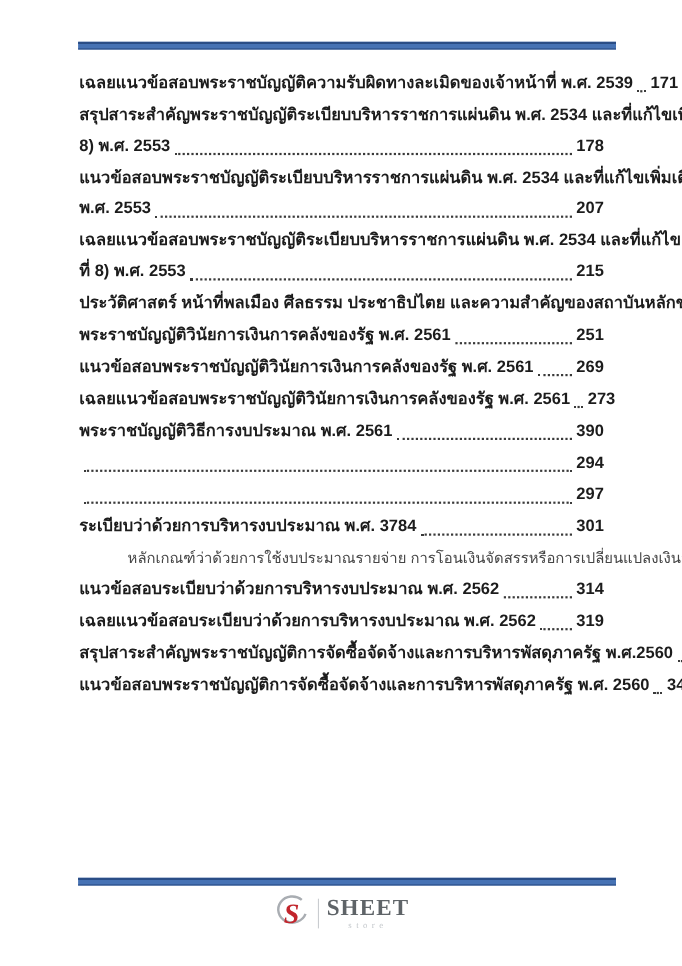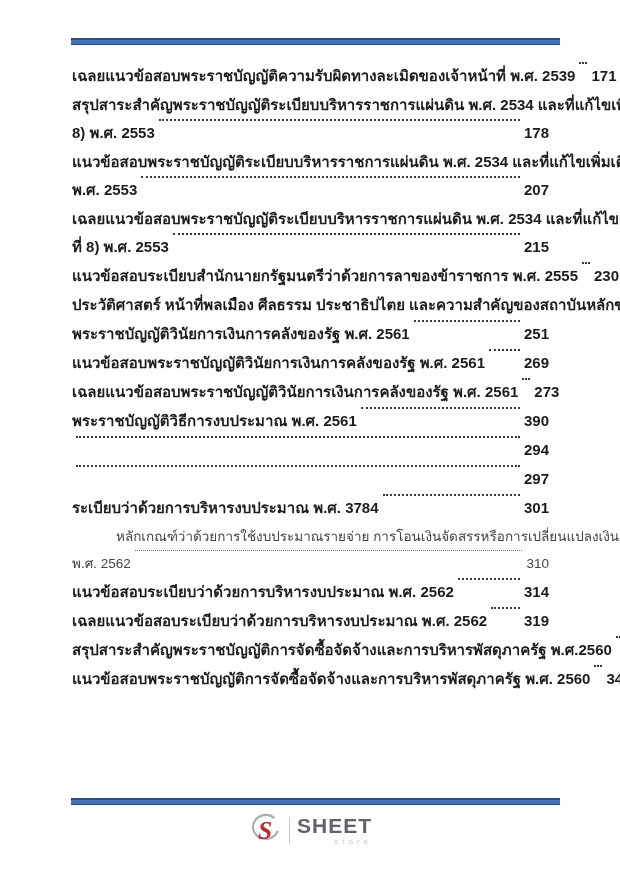--- a/index.html
+++ b/index.html
@@ -8,38 +8,38 @@
     font-family:"Liberation Sans","DejaVu Sans",sans-serif;color:#1c1c1c;
   }
   .rule{
     position:absolute;left:71px;width:489px;height:4px;
     background:#4672b4;border-top:2px solid #2a4d86;border-bottom:1px solid #2a4d86;
   }
   #rule-top{top:38px;}
   #rule-bottom{top:798px;}
   #toc{position:absolute;left:72px;top:62px;width:477px;}
   .entry{font-weight:bold;font-size:15px;line-height:28px;margin-bottom:1px;}
-  .row{display:flex;align-items:flex-start;}
+  .row{display:flex;align-items:flex-end;}
   .t{white-space:nowrap;}
   .leader{
     flex:1;min-width:8px;border-bottom:2px dotted #3a3a3a;
     margin:0 4px 6px 4px;height:0;
   }
   .pg{white-space:nowrap;}
   .l1{white-space:nowrap;}
   .entry.sub{font-weight:normal;color:#454545;font-size:13.5px;line-height:27px;}
   .entry.sub .l1{margin-left:44px;}
   .entry.sub .leader{border-bottom:1px dotted #7a7a7a;margin-bottom:6px;}
   #logo{
     position:absolute;top:810px;left:0;right:0;height:40px;
     display:flex;justify-content:center;align-items:center;gap:7px;
   }
   .s-mark{width:34px;height:34px;display:block;}
   .logo-divider{width:1px;height:27px;background:#c9ccd0;}
-  .logo-texts{display:flex;flex-direction:column;align-items:flex-end;}
+  .logo-texts{display:flex;flex-direction:column;align-items:center;font-family:Liberation Serif, serif;}
   .sheet-text{color:#5f6468;font-weight:bold;font-size:21px;letter-spacing:1px;line-height:1;}
   .store-text{color:#c3c7cb;font-size:8px;letter-spacing:4px;margin-top:2px;line-height:1;}
 </style>
 </head>
 <body>
 
 <div class="rule" id="rule-top"></div>
 
 <div id="toc">
     <div class="entry">
@@ -64,27 +64,20 @@
         <span class="leader"></span>
         <span class="pg">207</span>
       </div>
     </div>
     <div class="entry">
       <div class="l1">เฉลยแนวข้อสอบพระราชบัญญัติระเบียบบริหารราชการแผ่นดิน พ.ศ. 2534 และที่แก้ไขเพิ่มเติมถึง (ฉบับ</div>
       <div class="row">
         <span class="t">ที่ 8) พ.ศ. 2553</span>
         <span class="leader"></span>
         <span class="pg">215</span>
-      </div>
-    </div>
-    <div class="entry">
-      <div class="row">
-        <span class="t">แนวข้อสอบระเบียบสำนักนายกรัฐมนตรีว่าด้วยการลาของข้าราชการ พ.ศ. 2555</span>
-        <span class="leader"></span>
-        <span class="pg">230</span>
       </div>
     </div>
     <div class="entry">
       <div class="row">
         <span class="t">ประวัติศาสตร์ หน้าที่พลเมือง ศีลธรรม ประชาธิปไตย และความสำคัญของสถาบันหลักของชาติ</span>
       </div>
     </div>
     <div class="entry">
       <div class="row">
         <span class="t">พระราชบัญญัติวินัยการเงินการคลังของรัฐ พ.ศ. 2561</span>
@@ -127,25 +120,20 @@
     </div>
     <div class="entry">
       <div class="row">
         <span class="t">ระเบียบว่าด้วยการบริหารงบประมาณ พ.ศ. 3784</span>
         <span class="leader"></span>
         <span class="pg">301</span>
       </div>
     </div>
     <div class="entry sub">
       <div class="l1">หลักเกณฑ์ว่าด้วยการใช้งบประมาณรายจ่าย การโอนเงินจัดสรรหรือการเปลี่ยนแปลงเงินจัดสรร</div>
-      <div class="row">
-        <span class="t">พ.ศ. 2562</span>
-        <span class="leader"></span>
-        <span class="pg">310</span>
-      </div>
     </div>
     <div class="entry">
       <div class="row">
         <span class="t">แนวข้อสอบระเบียบว่าด้วยการบริหารงบประมาณ พ.ศ. 2562</span>
         <span class="leader"></span>
         <span class="pg">314</span>
       </div>
     </div>
     <div class="entry">
       <div class="row">

